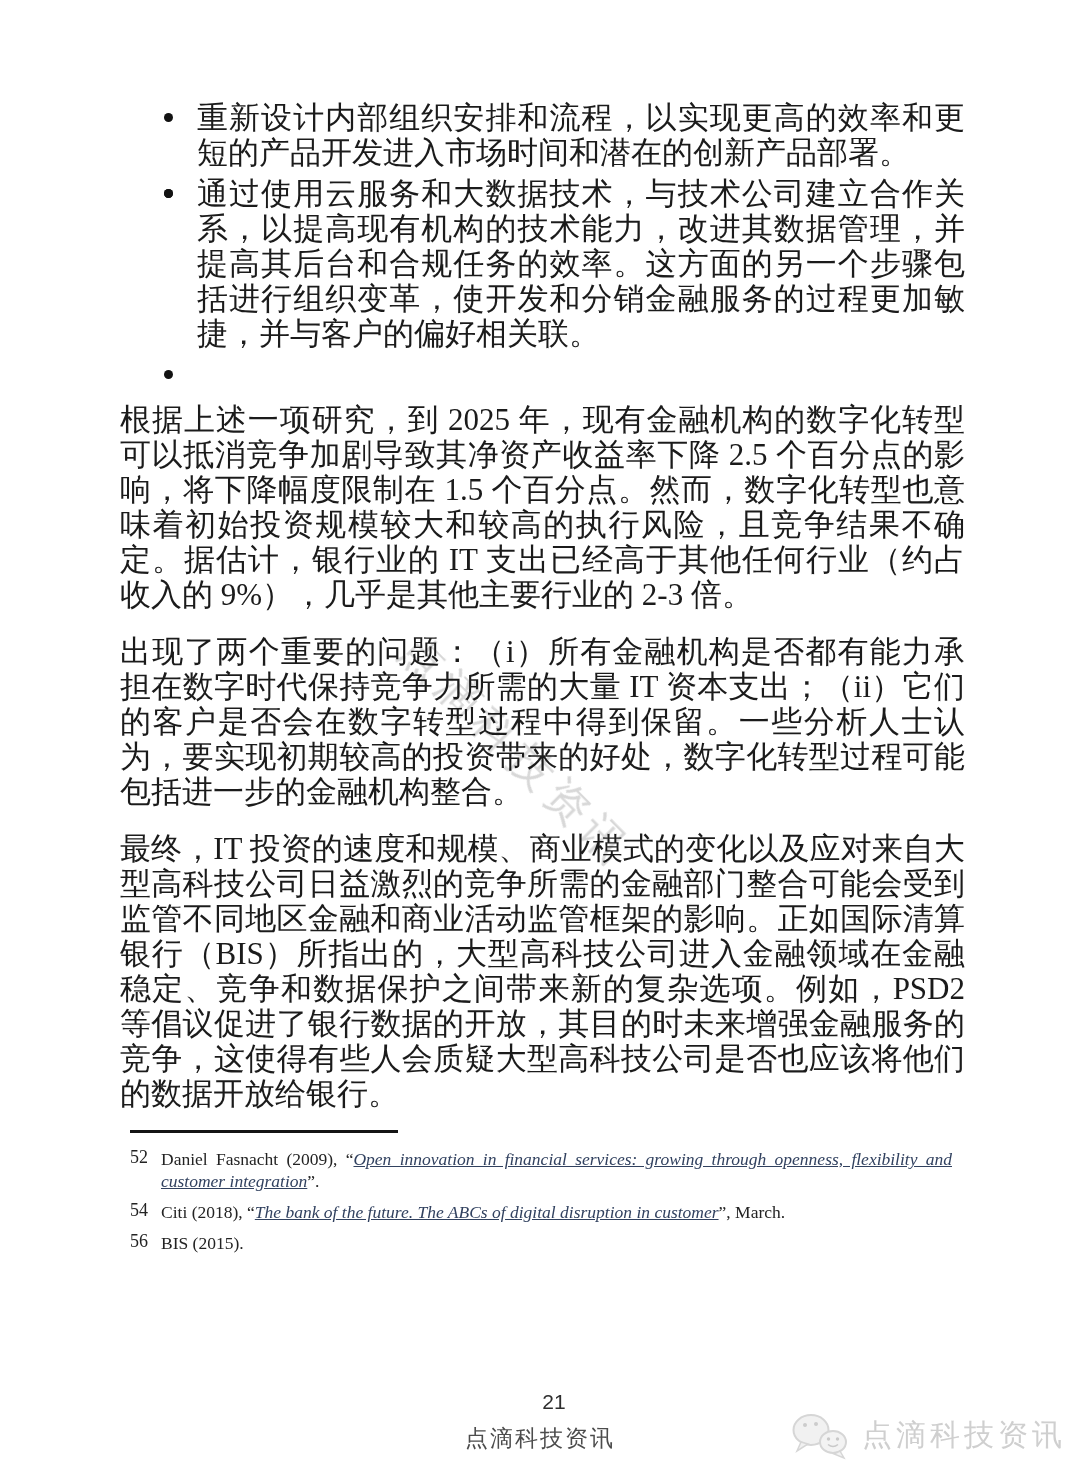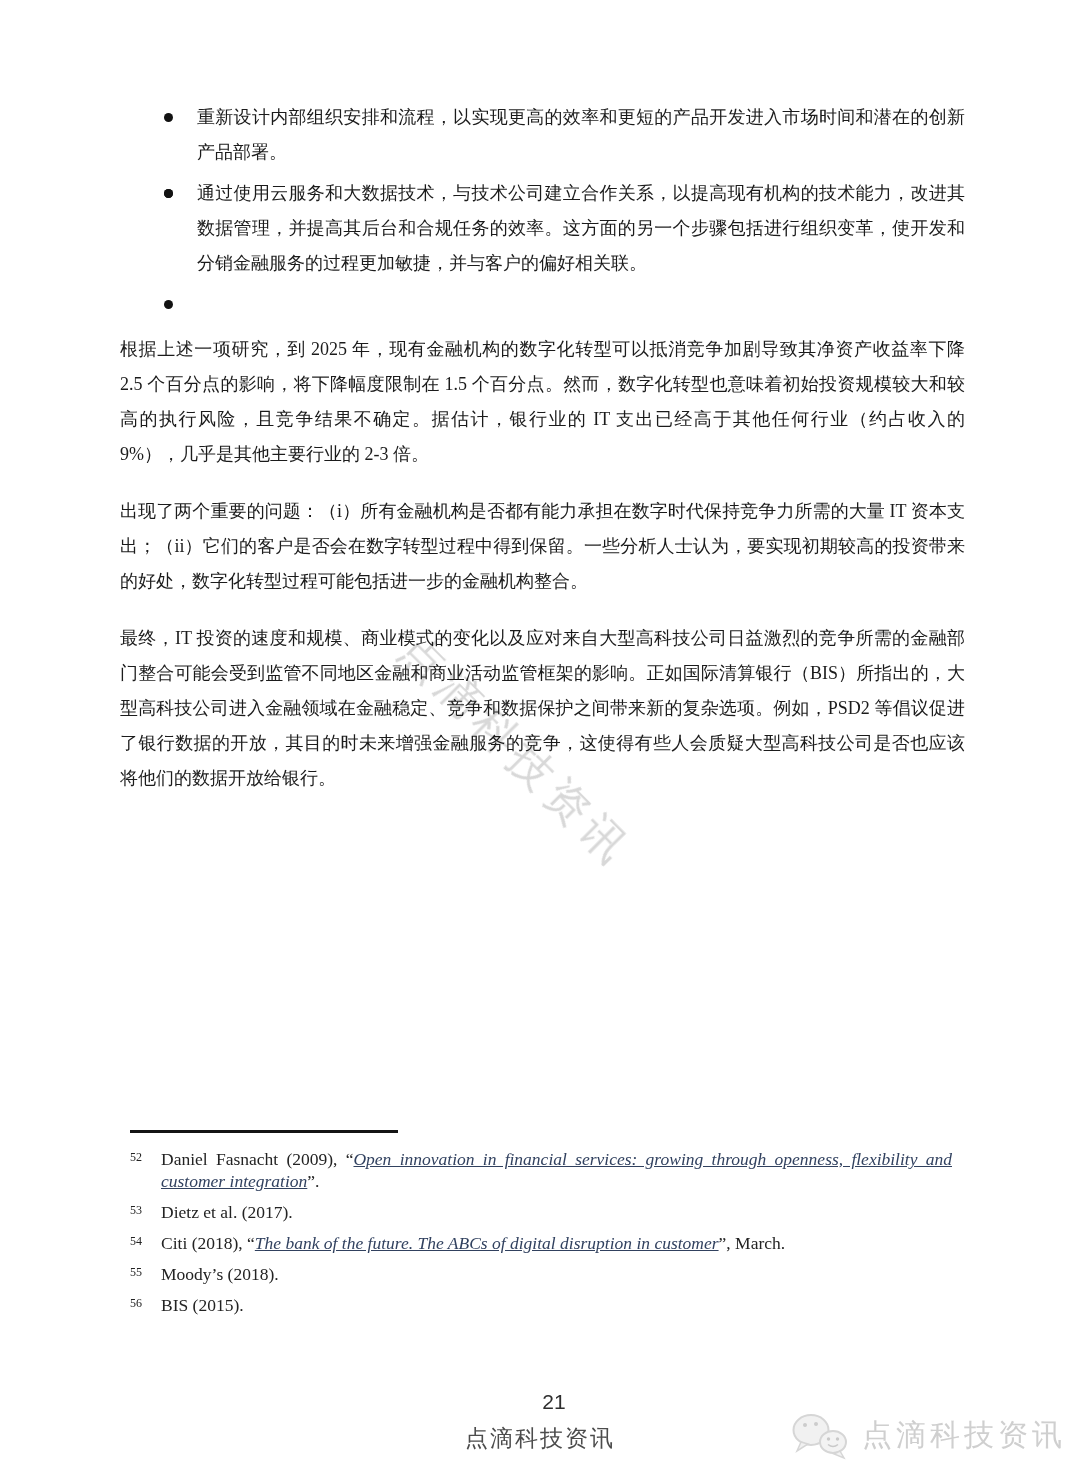--- a/index.html
+++ b/index.html
@@ -16,42 +16,42 @@
     position:absolute; left:428px; top:622px;
     transform:rotate(45deg); transform-origin:0 0;
     font-size:44px; letter-spacing:7px;
     color:var(--watermark,#9a9a9a);
     opacity:.38; white-space:nowrap; z-index:0;
     filter:blur(.6px);
     pointer-events:none;
   }
   .content {
     position:absolute; left:120px; top:100px; width:845px; z-index:1;
-    font-size:18px; line-height:35px;
+    font-size:31px; line-height:35px;
     text-align:justify; text-justify:inter-ideograph;
   }
   .bullet-list { list-style:none; margin:0 0 10px 0; padding:0; }
   .bullet-item { position:relative; padding-left:77px; margin-bottom:6px; }
   .bullet-dot {
     position:absolute; left:44px; top:13px;
     width:9px; height:9px; border-radius:50%;
     background:#121212;
   }
   .bullet-item.empty { height:35px; }
   .para { margin:22px 0 0 0; }
   .para.first { margin-top:10px; }
 
   .footnotes {
     position:absolute; left:130px; top:1130px; width:822px; z-index:1;
     font-size:17.5px; line-height:22px; color:#232323;
   }
   .fn-sep { width:268px; height:3px; background:var(--separator,#141414); margin-bottom:15px; }
   .fn { position:relative; padding-left:31px; margin-bottom:9px; }
   .fn.justify { text-align:justify; }
-  .fn-num { position:absolute; left:0; top:-2px; font-size:12px; }
+  .fn-num { position:absolute; left:0; top:-2px; font-size:18px; }
   .fn-link {
     font-style:italic; text-decoration:underline;
     color:var(--link,#31415f); cursor:pointer;
   }
 
   .page-number {
     position:absolute; left:0; top:1390px; width:100%;
     text-align:center; font-size:21px; color:#2e2e2e; z-index:1;
     font-family:"Liberation Sans","DejaVu Sans",sans-serif;
     margin-left:14px;
@@ -103,34 +103,26 @@
   </main>
 
   <section class="footnotes">
     <div class="fn-sep"></div>
 
     <div class="fn justify">
       <sup class="fn-num">52</sup>
       <span>Daniel  Fasnacht  (2009),  “</span><a class="fn-link">Open innovation in financial services: growing through openness, flexibility and customer integration</a><span>”.</span>
     </div>
 
-    <div class="fn">
-      <sup class="fn-num">53</sup>
-      <span>Dietz et al. (2017).</span>
-    </div>
 
     <div class="fn">
       <sup class="fn-num">54</sup>
       <span>Citi (2018), “</span><a class="fn-link">The bank of the future. The ABCs of digital disruption in customer</a><span>”, March.</span>
     </div>
 
-    <div class="fn">
-      <sup class="fn-num">55</sup>
-      <span>Moody’s (2018).</span>
-    </div>
 
     <div class="fn">
       <sup class="fn-num">56</sup>
       <span>BIS (2015).</span>
     </div>
   </section>
 
   <div class="page-number">21</div>
   <div class="footer-brand">点滴科技资讯</div>
 

